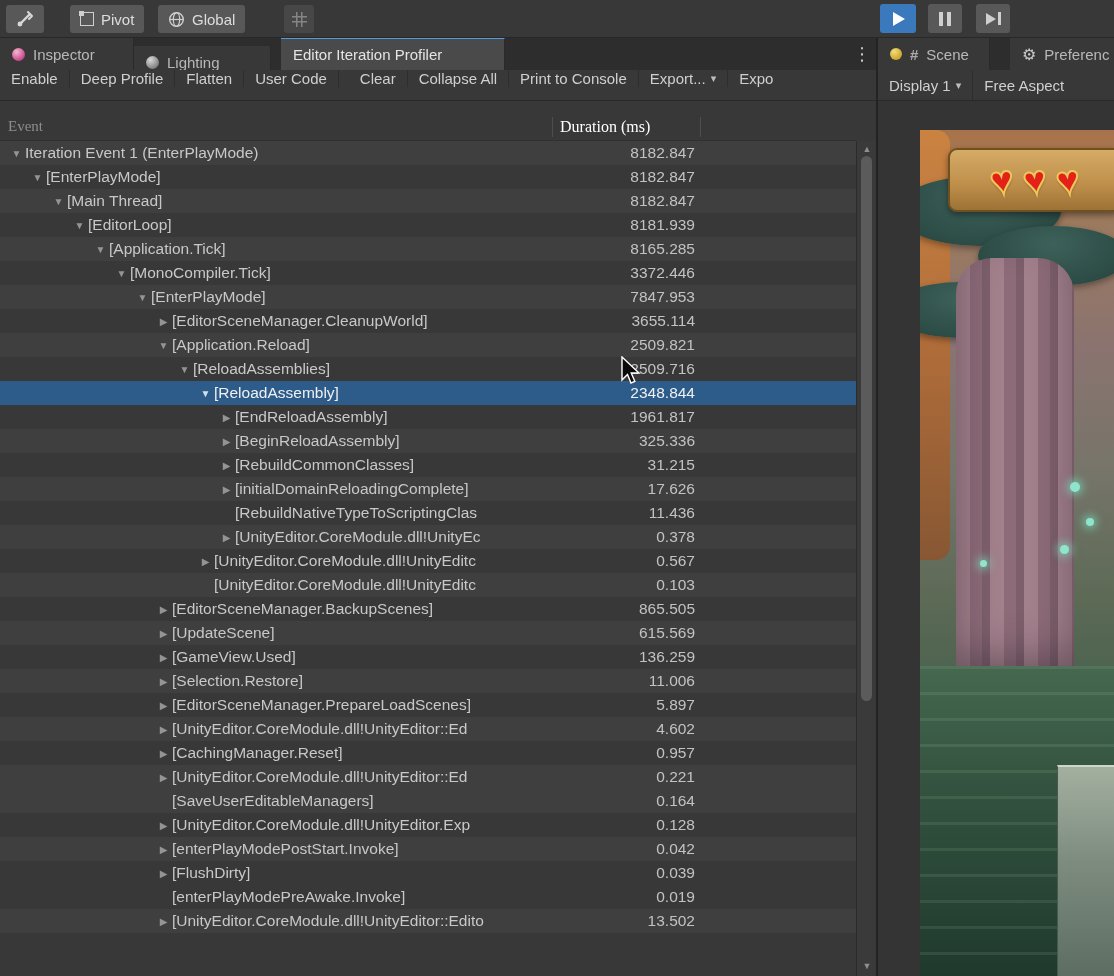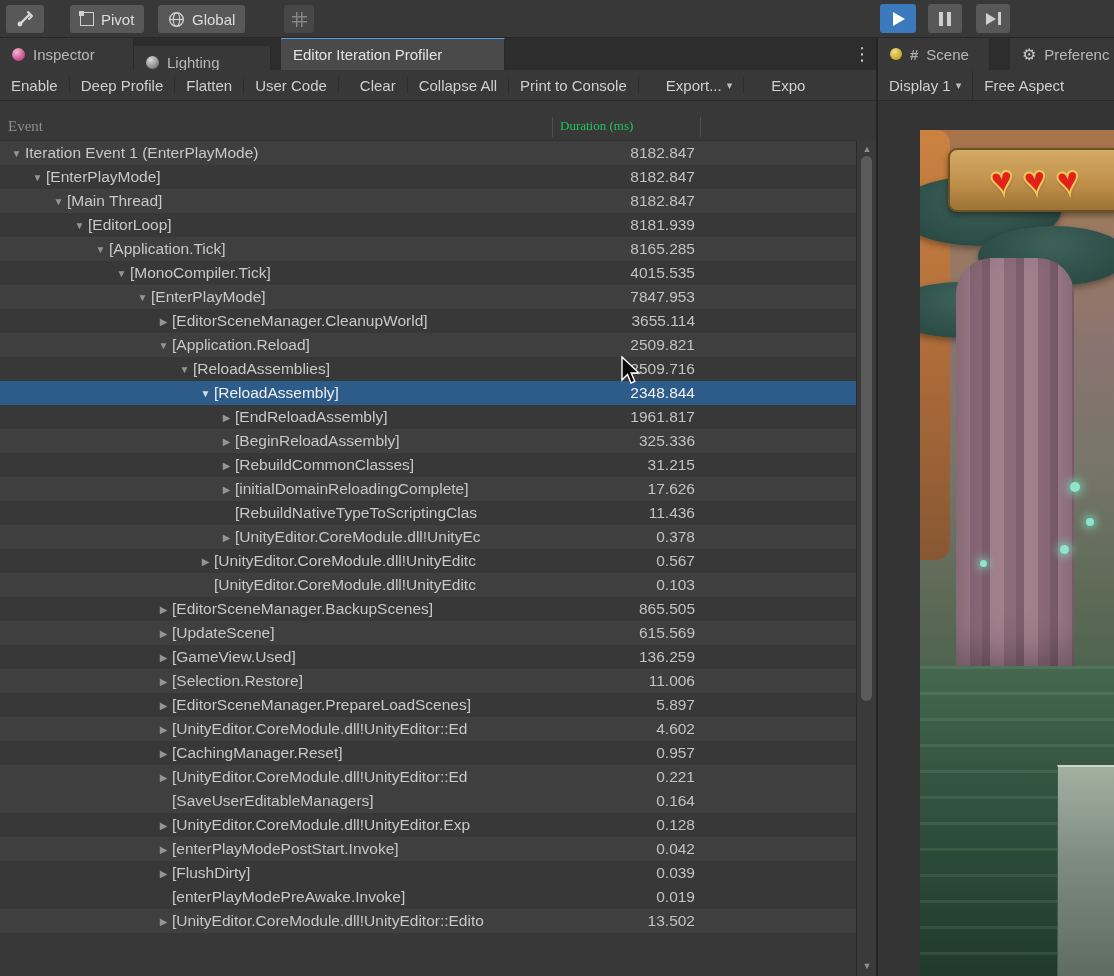--- a/index.html
+++ b/index.html
@@ -31,31 +31,31 @@
   .dot.pink { background:radial-gradient(circle at 35% 30%, #f6b6cd, #c74b8d 70%); }
   .dot.grey { background:radial-gradient(circle at 35% 30%, #d9d9d9, #7d7d7d 75%); }
   .dot.yellow { width:12px; height:12px; background:radial-gradient(circle at 35% 30%, #f2dd7a, #c9a429 75%); }
   .kebab { position:absolute; left:849px; top:38px; width:26px; height:32px; display:flex; align-items:center; justify-content:center;
            font-size:18px; color:#cccccc; }
   .hashglyph { color:#a9a9a9; font-size:15px; font-weight:bold; }
   .gearglyph { color:#c8c8c8; font-size:16px; }
 
   
   .ptoolbar { position:absolute; left:0; top:70px; width:876px; height:31px; background:#383838;
-              border-bottom:1px solid #292929; display:flex; align-items:center; font-size:15px; overflow:hidden;gap:16px; }
+              border-bottom:1px solid #292929; display:flex; align-items:flex-start; font-size:15px; overflow:hidden; }
   .pbtn { display:flex; align-items:center; gap:5px; padding:0 11px; border-right:1px solid #2D2D2D; color:#cfcfcf; white-space:nowrap; }
   .pbtn.gapped { margin-left:10px; }
   .ddarrow { font-size:11px; color:#bdbdbd; }
   .rtoolbar { position:absolute; left:878px; top:70px; width:236px; height:31px; background:#383838;
               border-bottom:1px solid #292929; display:flex; align-items:stretch; font-size:15px; overflow:hidden; }
 
   
   .colheader { position:absolute; left:0; top:113px; width:856px; height:28px; background:#383838; border-bottom:1px solid #313131;font-family:Liberation Serif, serif; }
   .colheader .c0 { position:absolute; left:8px; top:5px; font-size:15px; color:#8d8d8d; }
-  .colheader .c1 { position:absolute; left:560px; top:5px; font-size:13px; color:#22c55e; }
+  .colheader .c1 { position:absolute; left:560px; top:5px; font-size:16px; color:#ffffff; }
   .colsep { position:absolute; top:4px; width:1px; height:20px; background:#4e4e4e; }
 
   
   .tree { position:absolute; left:0; top:141px; width:856px; height:835px; overflow:hidden; }
   .row { height:24px; display:flex; align-items:center; font-size:15.5px; color:#c8c8c8; }
   .row.even { background:#3F3F3F; }
   .row.odd  { background:#383838; }
   .row.selected { background:#2D5C8A; color:#f0f0f0; }
   .labelzone { width:553px; flex:none; display:flex; align-items:center; overflow:hidden; }
   .indent { flex:none; height:1px; }
@@ -256,21 +256,21 @@
           <span class="rlabel">[Application.Tick]</span>
         </div>
         <span class="dur">8165.285</span>
       </div>
       <div class="row odd">
         <div class="labelzone">
           <span class="indent" style="width: 113px;"></span>
           <span class="arrow">▼</span>
           <span class="rlabel">[MonoCompiler.Tick]</span>
         </div>
-        <span class="dur">4015.535</span>
+        <span class="dur">3372.446</span>
       </div>
       <div class="row even">
         <div class="labelzone">
           <span class="indent" style="width: 134px;"></span>
           <span class="arrow">▼</span>
           <span class="rlabel">[EnterPlayMode]</span>
         </div>
         <span class="dur">7847.953</span>
       </div>
       <div class="row odd">

